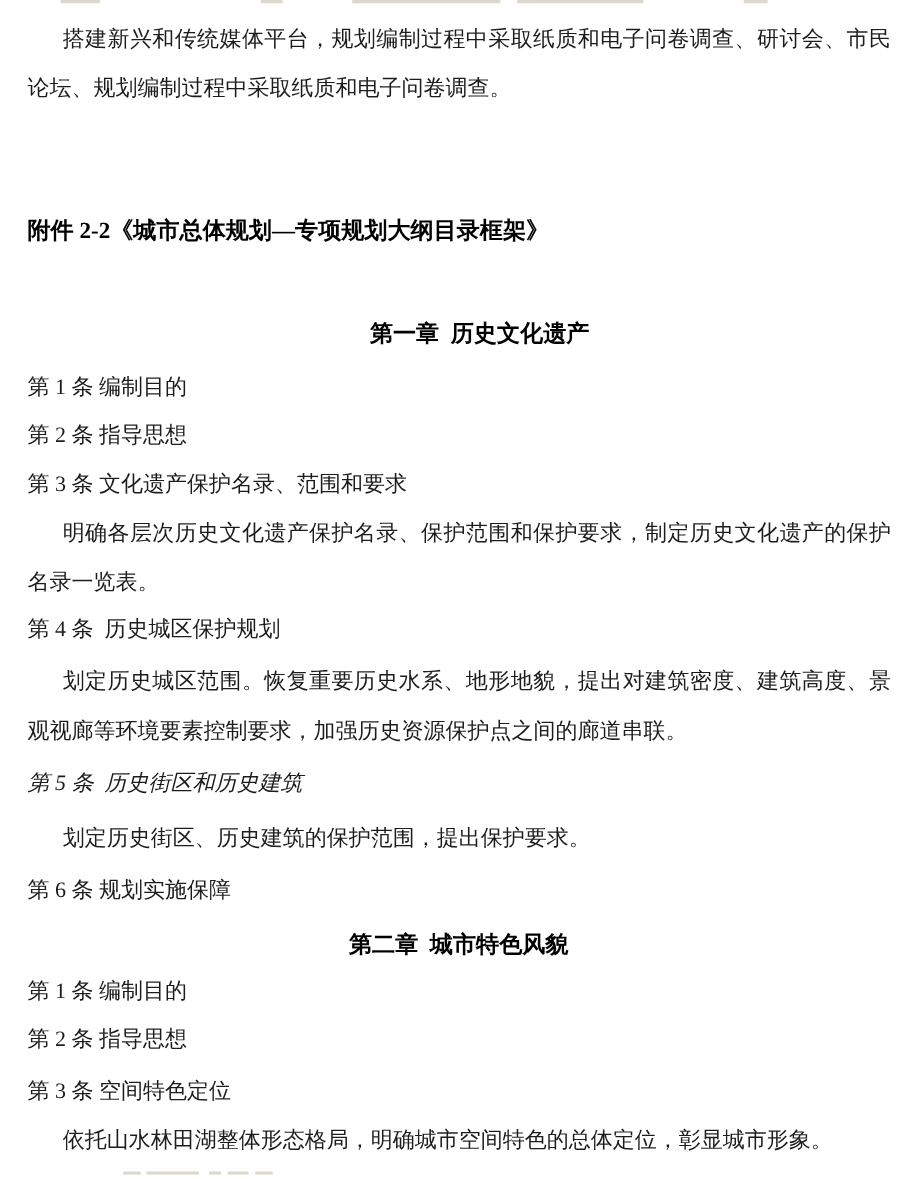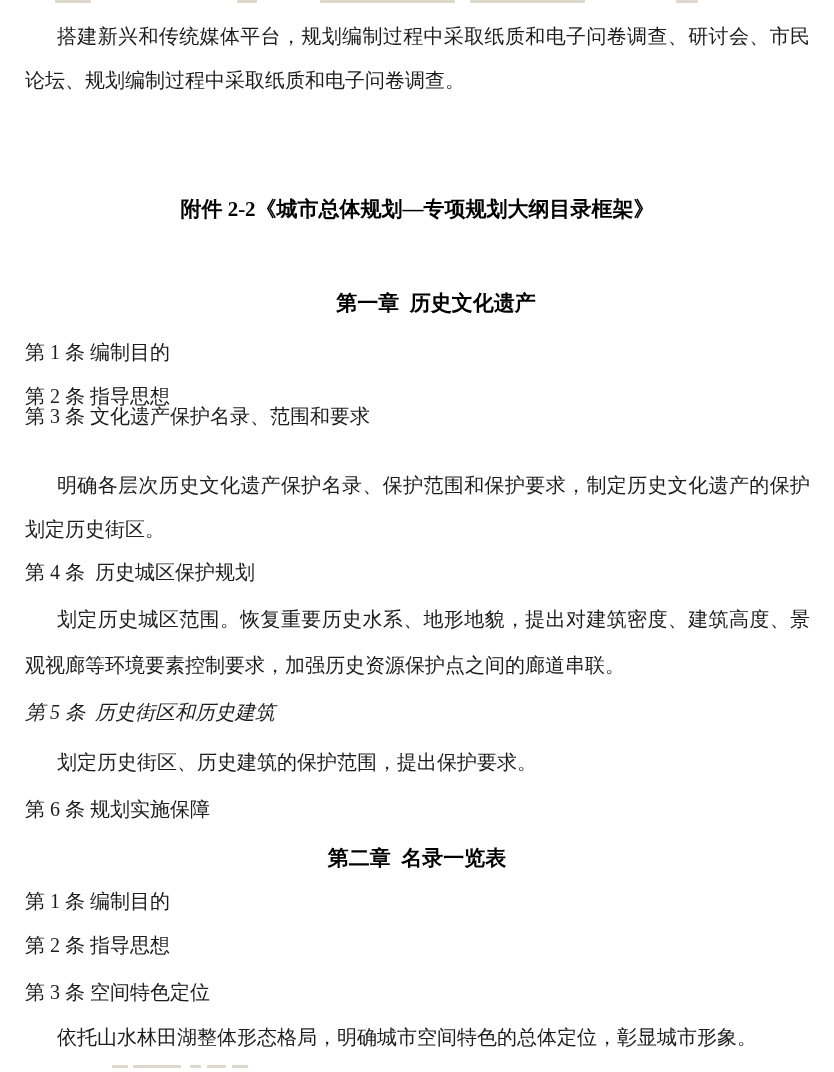--- a/index.html
+++ b/index.html
@@ -38,21 +38,20 @@
   .attachment-heading {
     position: absolute;
     left: 25px;
     right: 24px;
     margin: 0;
     font-size: 21px;
     line-height: 26px;
     font-weight: bold;
     color: #000000;
     white-space: pre;
-    text-align: center;
   }
   
   .chapter-title {
     position: absolute;
     left: 0;
     width: 100%;
     margin: 0;
     font-size: 21px;
     line-height: 26px;
     font-weight: bold;
@@ -82,31 +81,31 @@
 
   <div class="line pfirst pjust" style="top:24px;">搭建新兴和传统媒体平台，规划编制过程中采取纸质和电子问卷调查、研讨会、市民</div>
   <div class="line" style="top:68px;">论坛、规划编制过程中采取纸质和电子问卷调查。</div>
 
   <h2 class="attachment-heading" style="top:196px;">附件 2-2《城市总体规划—专项规划大纲目录框架》</h2>
 
   <h3 class="chapter-title" style="top:290px;padding-left:19px;">第一章  历史文化遗产</h3>
 
   <div class="line" style="top:340px;">第 1 条 编制目的</div>
   <div class="line" style="top:384px;">第 2 条 指导思想</div>
-  <div class="line" style="top:404px;">第 3 条 文化遗产保护名录、范围和要求</div>
+  <div class="line" style="top:428px;">第 3 条 文化遗产保护名录、范围和要求</div>
   <div class="line pfirst pjust" style="top:473px;">明确各层次历史文化遗产保护名录、保护范围和保护要求，制定历史文化遗产的保护</div>
-  <div class="line" style="top:517px;">划定历史街区。</div>
+  <div class="line" style="top:517px;">名录一览表。</div>
   <div class="line" style="top:560px;">第 4 条  历史城区保护规划</div>
   <div class="line pfirst pjust" style="top:607px;">划定历史城区范围。恢复重要历史水系、地形地貌，提出对建筑密度、建筑高度、景</div>
   <div class="line" style="top:653px;">观视廊等环境要素控制要求，加强历史资源保护点之间的廊道串联。</div>
   <div class="line" style="top:700px;font-style:italic;">第 5 条  历史街区和历史建筑</div>
   <div class="line pfirst" style="top:750px;">划定历史街区、历史建筑的保护范围，提出保护要求。</div>
   <div class="line" style="top:797px;">第 6 条 规划实施保障</div>
 
-  <h3 class="chapter-title" style="top:845px;">第二章  名录一览表</h3>
+  <h3 class="chapter-title" style="top:845px;">第二章  城市特色风貌</h3>
 
   <div class="line" style="top:889px;">第 1 条 编制目的</div>
   <div class="line" style="top:933px;">第 2 条 指导思想</div>
   <div class="line" style="top:980px;">第 3 条 空间特色定位</div>
   <div class="line pfirst" style="top:1025px;">依托山水林田湖整体形态格局，明确城市空间特色的总体定位，彰显城市形象。</div>
 
   <div>
     <span class="remnant-seg" style="left:112px; top:1065px; width:16px; height:6px;"></span>
     <span class="remnant-seg" style="left:133px; top:1065px; width:48px; height:6px;"></span>
     <span class="remnant-seg" style="left:190px; top:1065px; width:11px; height:6px;"></span>

